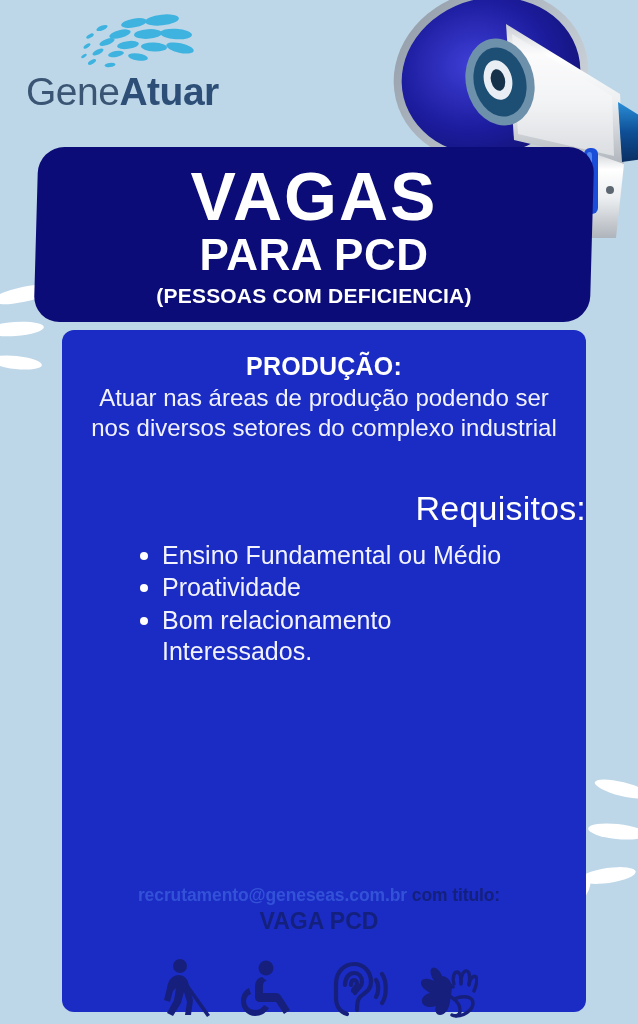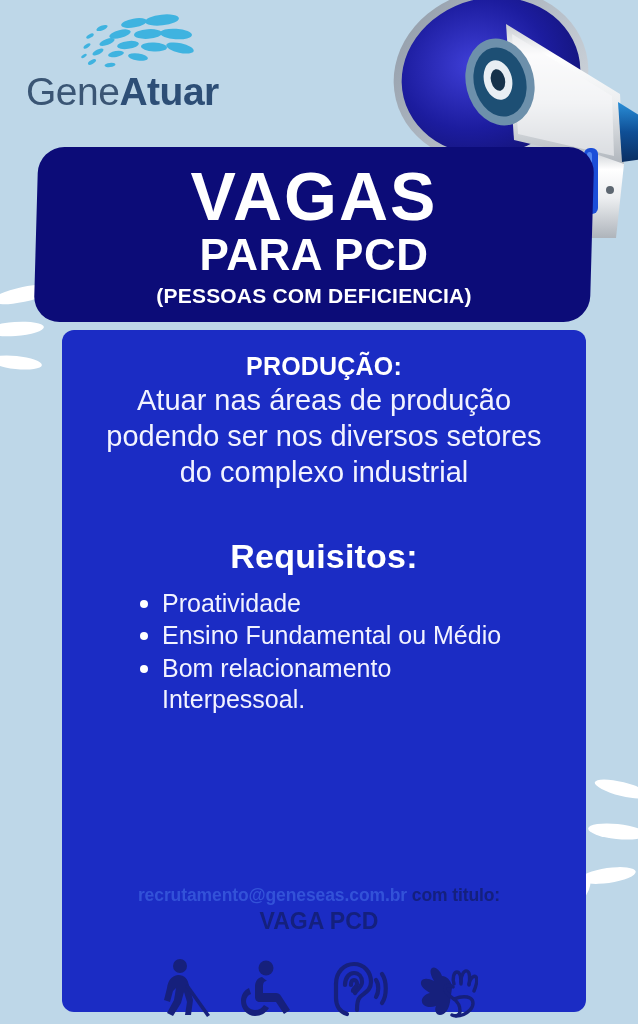--- a/index.html
+++ b/index.html
@@ -115,32 +115,33 @@
     text-align: center;
   }
 
   .sec-title {
     font-size: 25px;
     font-weight: 700;
     margin: 22px 0 0 0;
     letter-spacing: 0.2px;
   }
   .sec-body {
-    font-size: 29px;
+    font-size: 24px;
     font-weight: 400;
     line-height: 1.24;
     margin: 2px 28px 0 28px;
     color: #f2f3ff;
   }
 
   .req-title {
     font-size: 34px;
-    font-weight: 700;
+    font-weight: 400;
     margin-top: 46px;
     letter-spacing: 0.2px;
+    text-align: right;
   }
   .req-list {
     margin: 12px 0 0 0;
     padding: 0 0 0 0;
     list-style: none;
     text-align: left;
     display: inline-block;
   }
   .req-list li {
     font-size: 25px;
@@ -293,23 +294,23 @@
   <div class="spark" style="left:580px; top:868px; width:56px; height:15px; transform:rotate(-8deg);"></div>
   <div class="spark" style="left:566px; top:886px; width:30px; height:12px; transform:rotate(-58deg);"></div>
 
   <div class="panel">
     <div class="panel-content">
       <div class="sec-title">PRODUÇÃO:</div>
       <div class="sec-body">Atuar nas áreas de produção podendo ser nos diversos setores do complexo industrial</div>
 
       <div class="req-title">Requisitos:</div>
       <ul class="req-list">
+        <li>Ensino Fundamental ou Médio</li>
         <li>Proatividade</li>
-        <li>Ensino Fundamental ou Médio</li>
-        <li>Bom relacionamento Interpessoal.</li>
+        <li>Bom relacionamento Interessados.</li>
       </ul>
     </div>
   </div>
 
   <div class="banner">
     <div class="banner-inner">
       <div class="t-vagas">VAGAS</div>
       <div class="t-para">PARA PCD</div>
       <div class="t-pessoas">(PESSOAS COM DEFICIENCIA)</div>
     </div>

